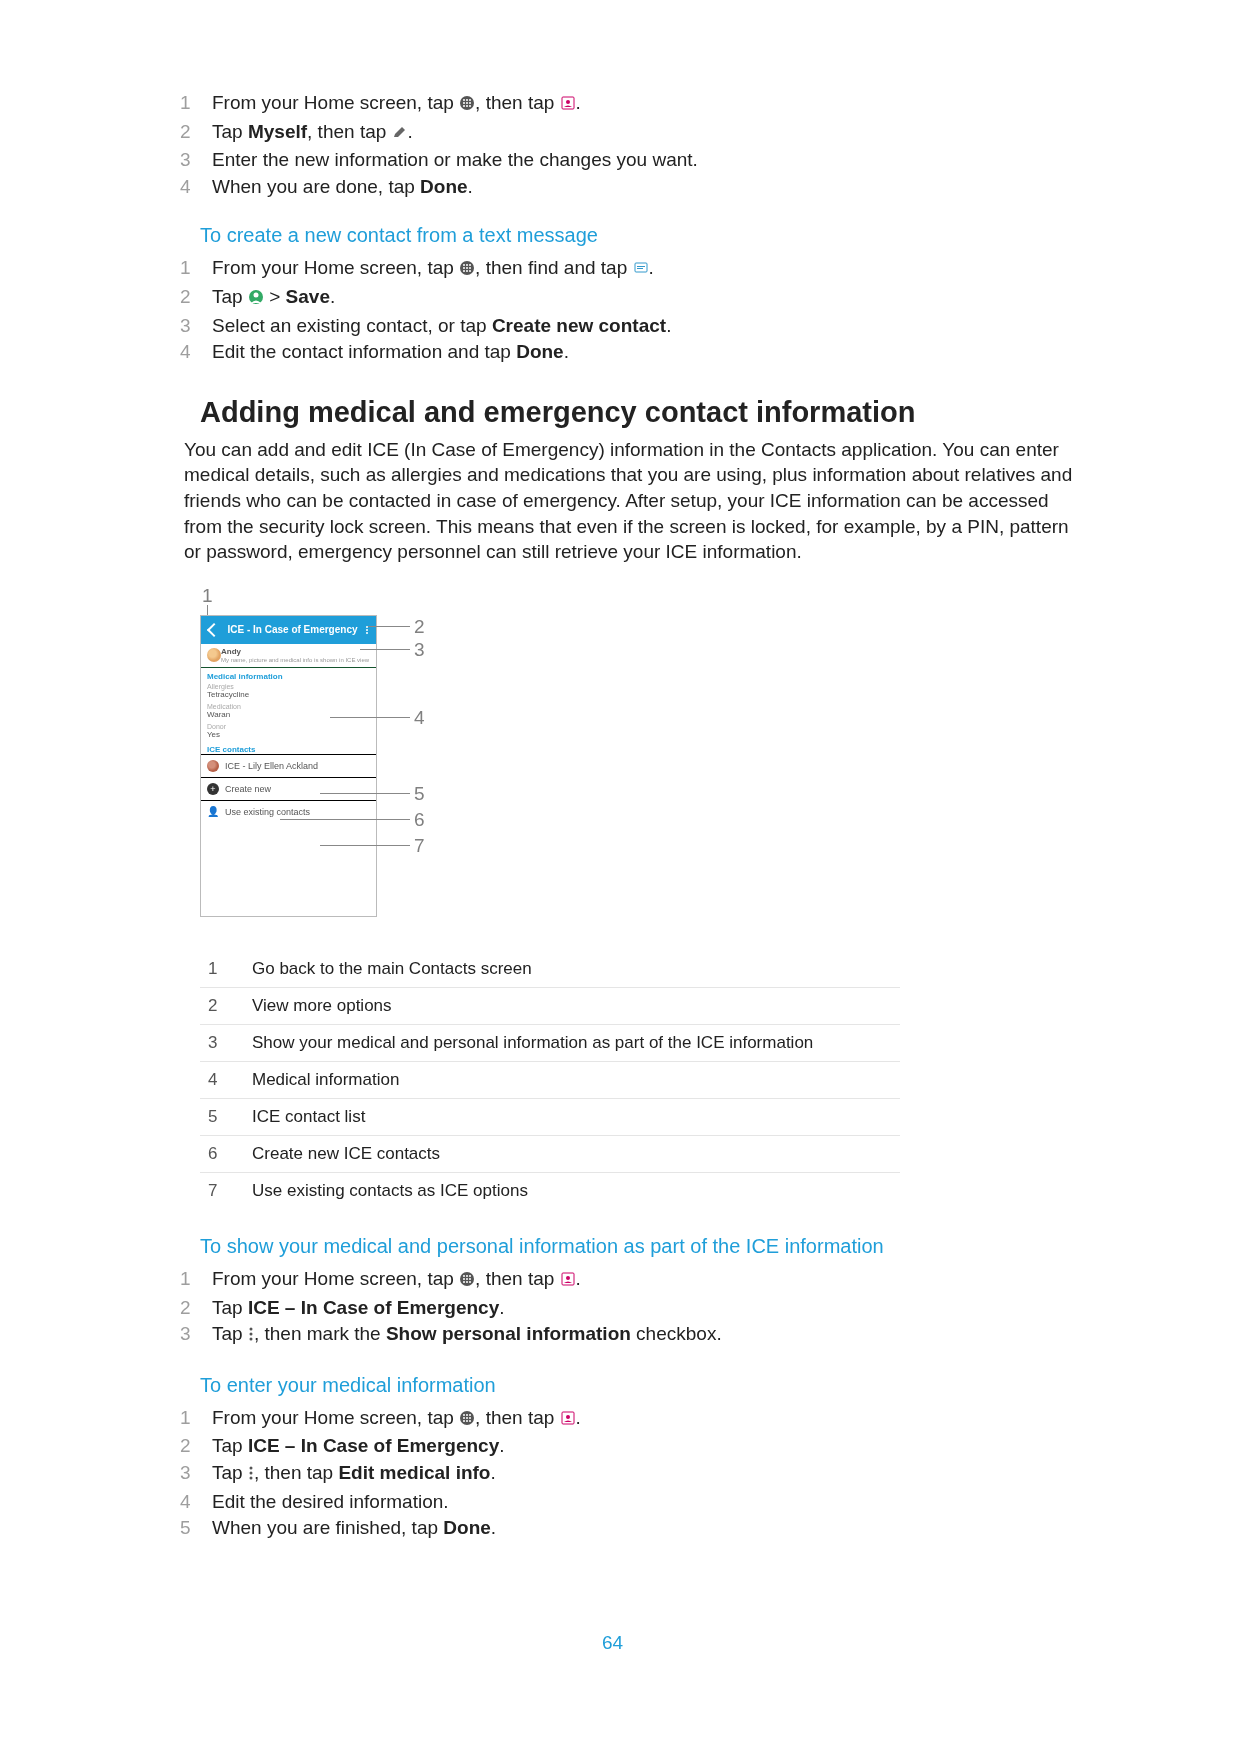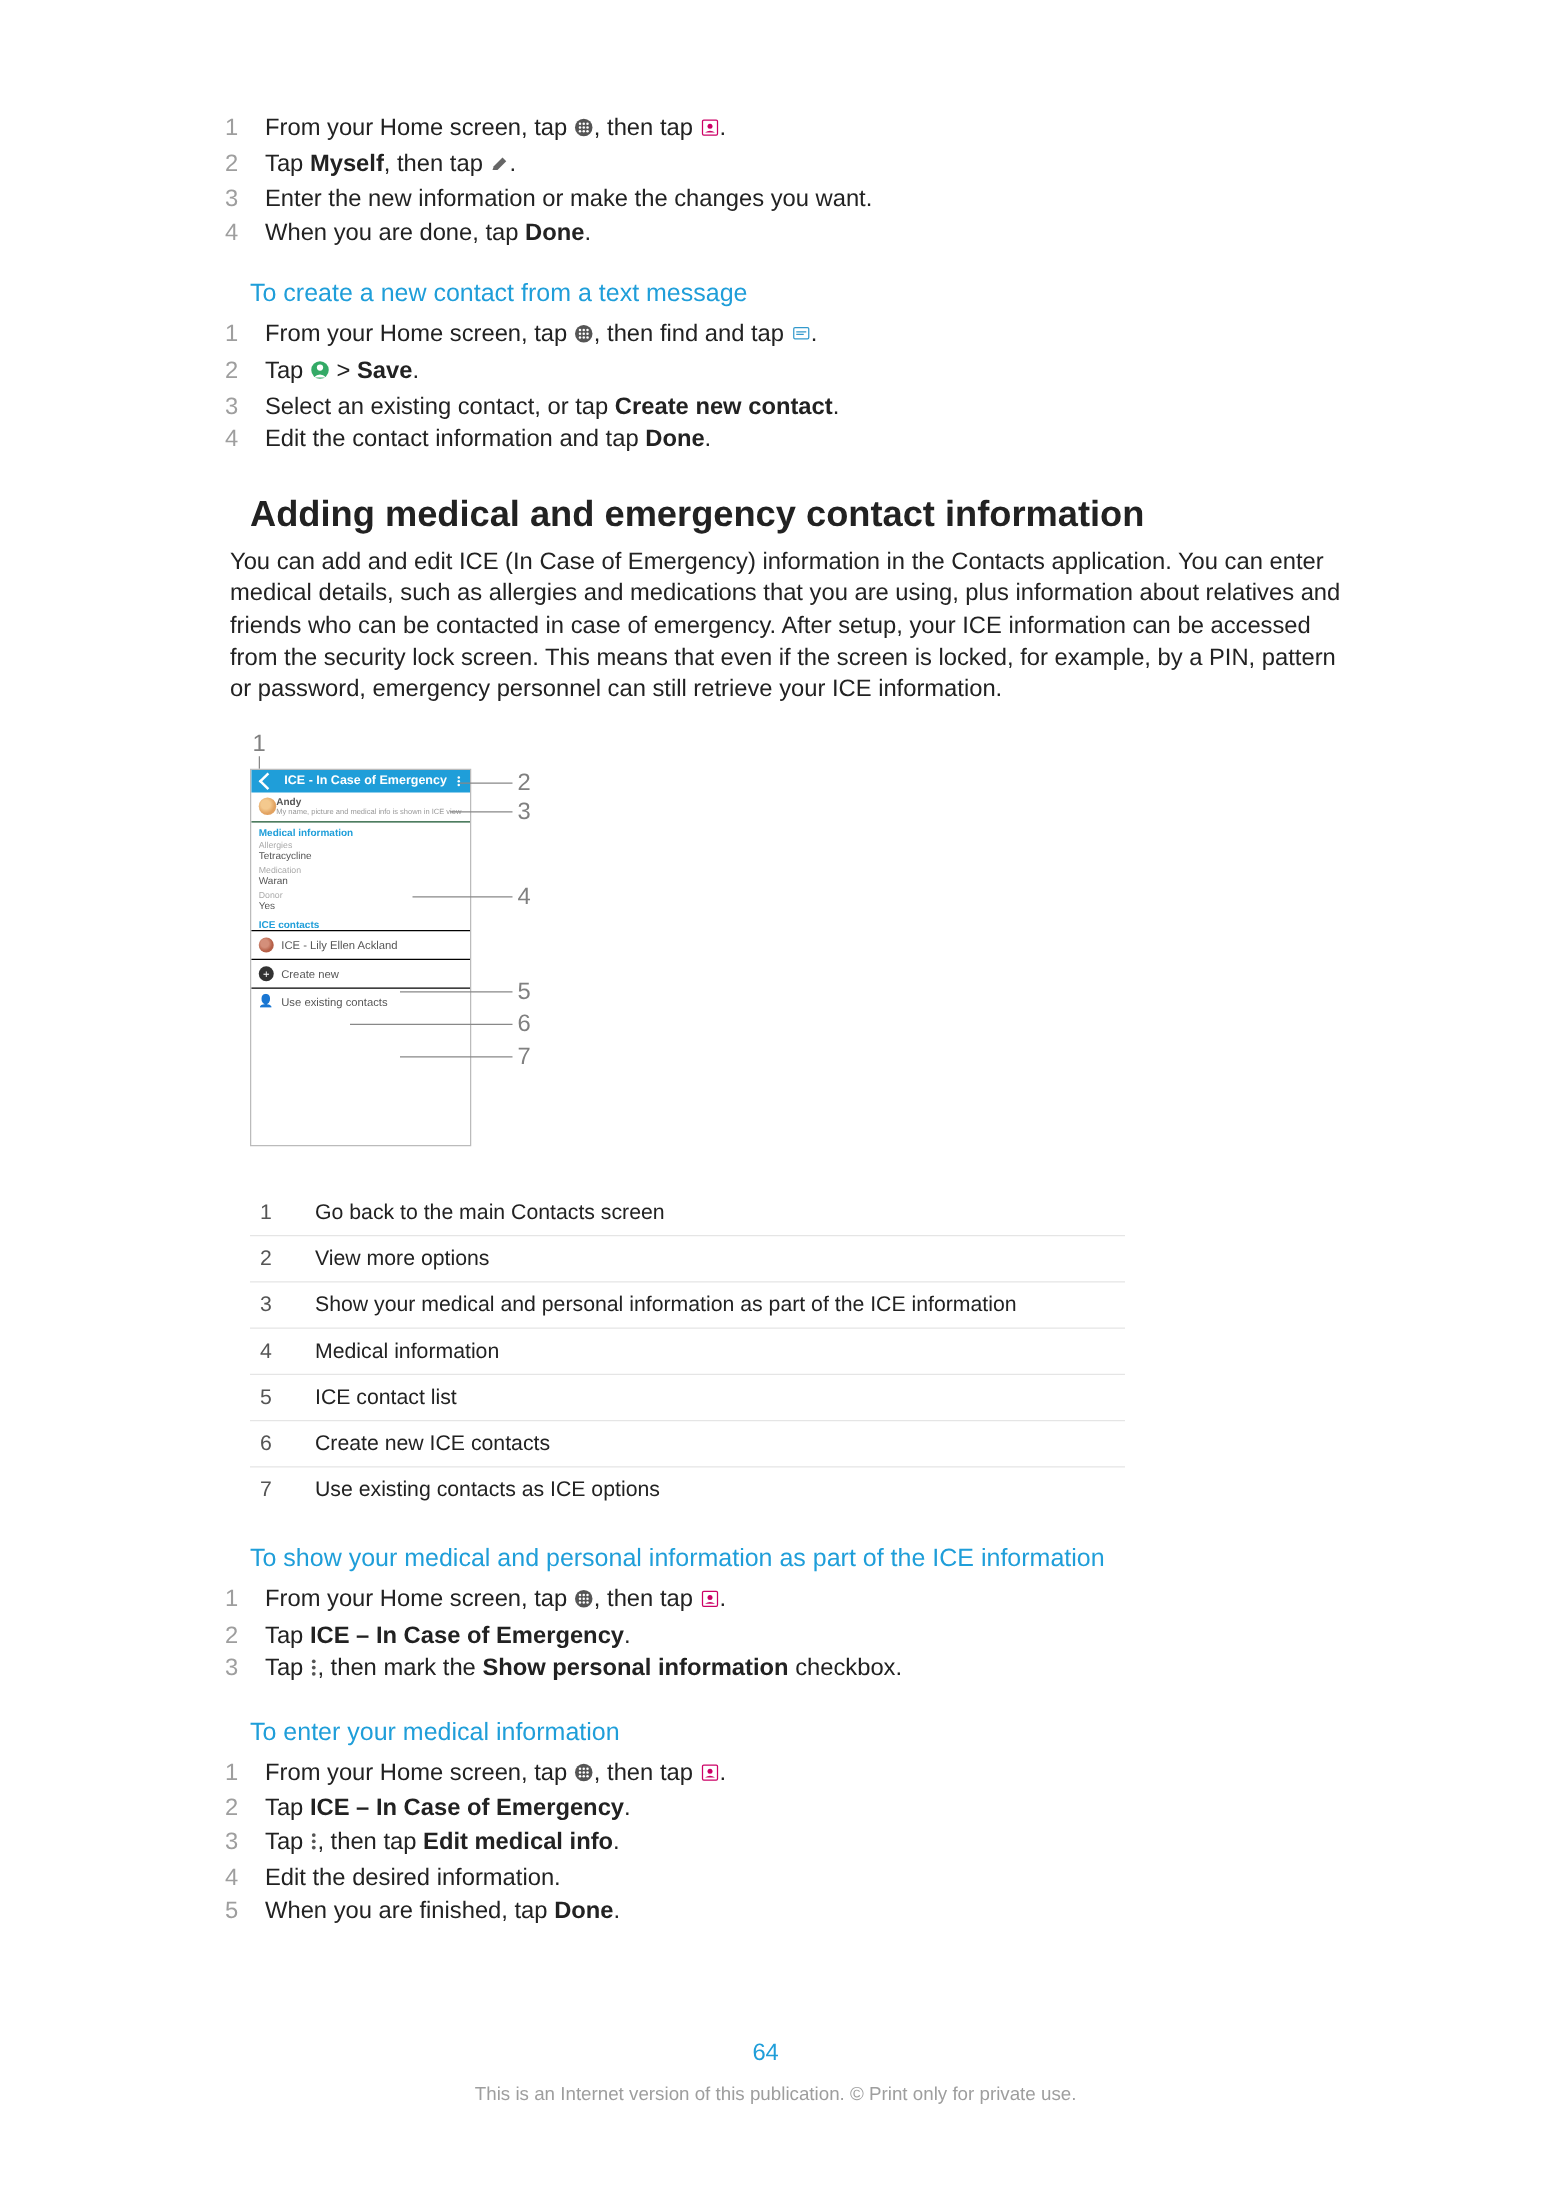--- a/index.html
+++ b/index.html
@@ -83,21 +83,21 @@
     margin-top: 30px;
     background: #fff;
     font-size: 9px;
     color: #555;
     position: relative;
     overflow: hidden;
   }
   .phone-header {
     background: #1f9ed9;
     color: #fff;
-    height: 18px;
+    height: 28px;
     line-height: 22px;
     font-size: 10px;
     font-weight: bold;
     display: flex;
     align-items: center;
     justify-content: space-between;
     padding: 0 8px;
   }
   .phone-header .arrow-left {
     width: 8px;
@@ -448,14 +448,13 @@
               <circle cx="3" cy="8" r="1.5" fill="#555"></circle>
               <circle cx="3" cy="13" r="1.5" fill="#555"></circle>
             </svg></span>, then tap <span class="bold">Edit medical info</span>.</li>
         <li>Edit the desired information.</li>
         <li>When you are finished, tap <span class="bold">Done</span>.</li>
       </ol>
 
   </div>
 
   <div class="page-number">64</div>
-  <div class="footer-note">This is an Internet version of this publication. © Print only for private use.</div>
 </div>
 
 </body></html>

